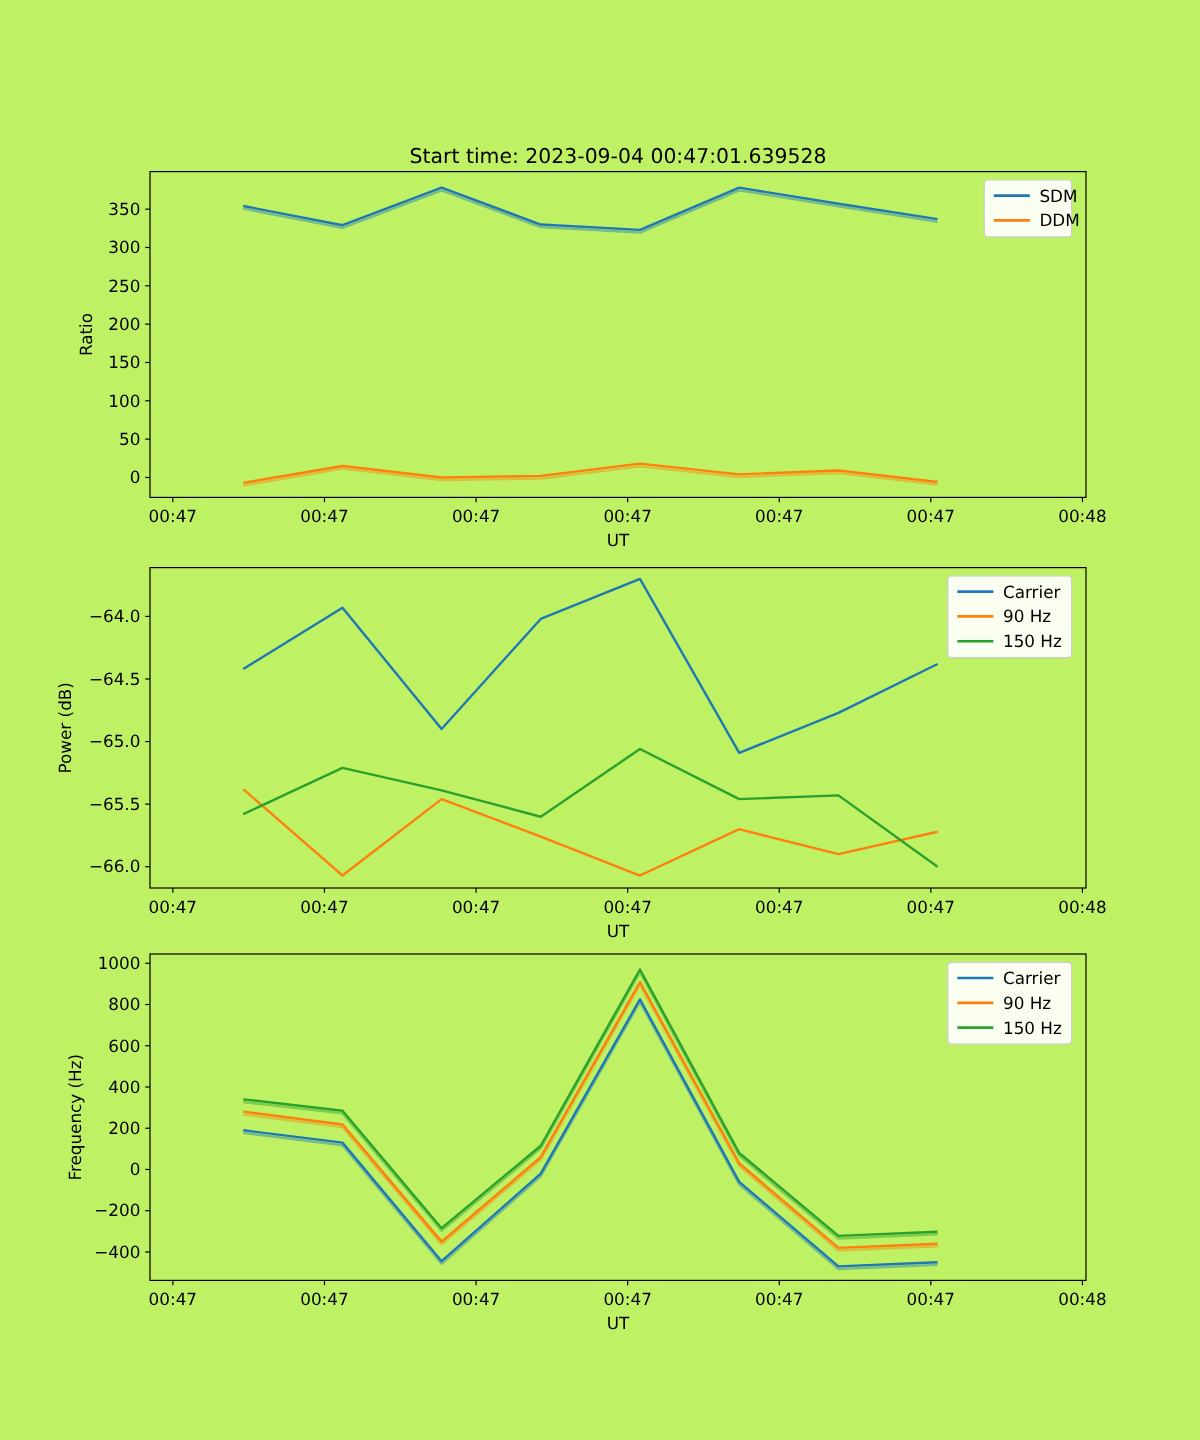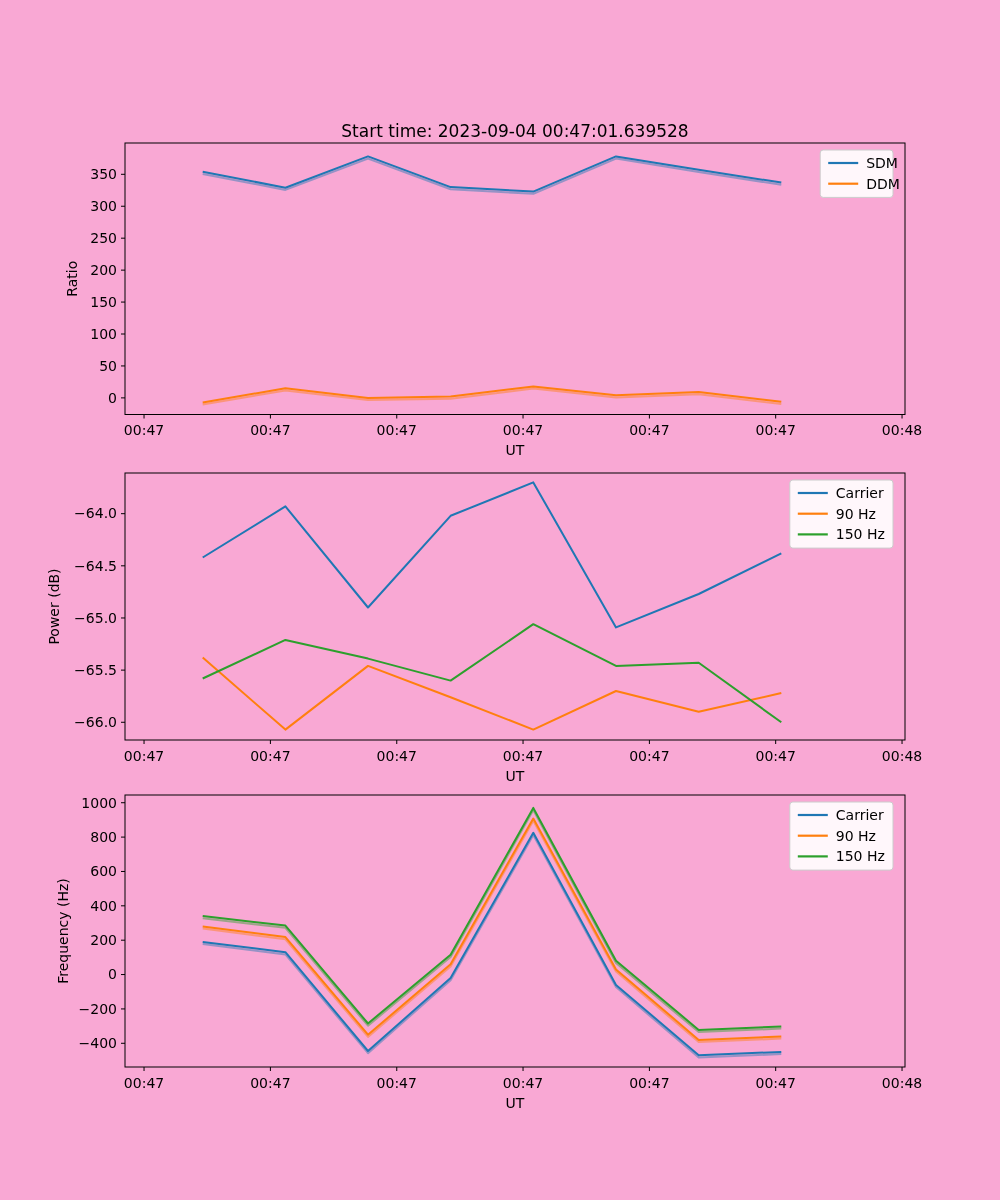--- a/index.html
+++ b/index.html
@@ -1,19 +1,19 @@
 <!DOCTYPE html>
 <html><head>
 <meta charset="utf-8">
 <style>
   html,body{margin:0;padding:0;background:#ffffff;}
   .figure{
     position:relative;
     width:1000px;height:1200px;
-    background:#f9a8d4;
+    background:#bef264;
     font-family:"DejaVu Sans", sans-serif;
     overflow:hidden;
   }
   .fig-title{
     position:absolute;
     left:15px;top:121px;width:1000px;
     text-align:center;
     font-size:17px;color:#000;
     font-family:"DejaVu Sans", sans-serif;
   }

